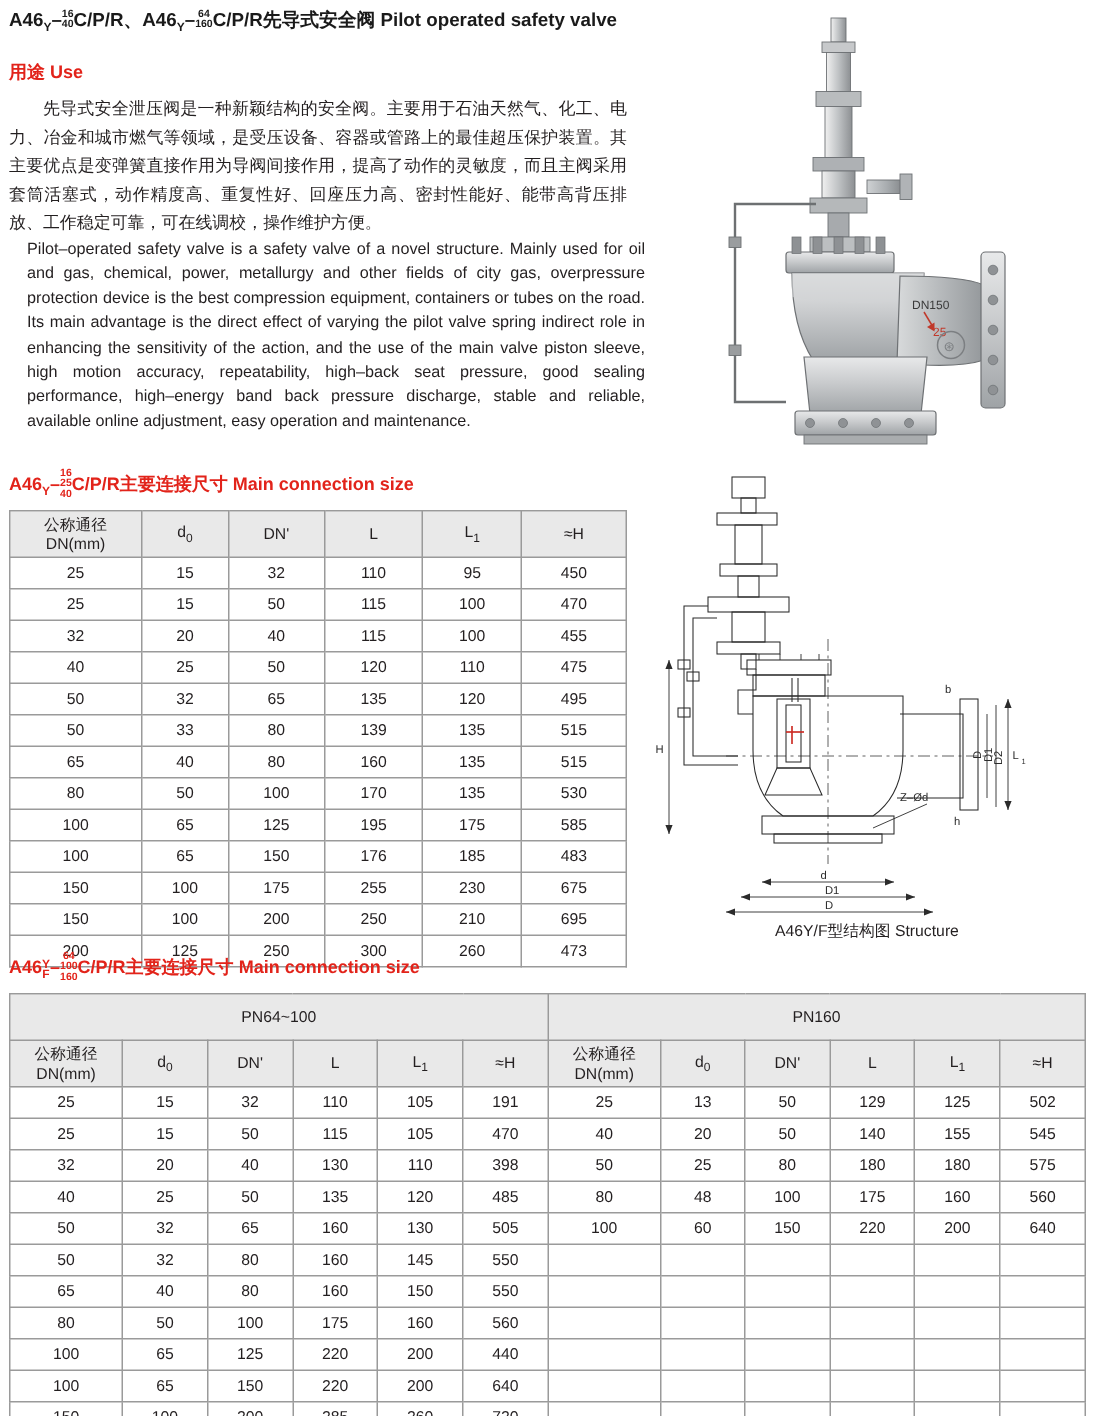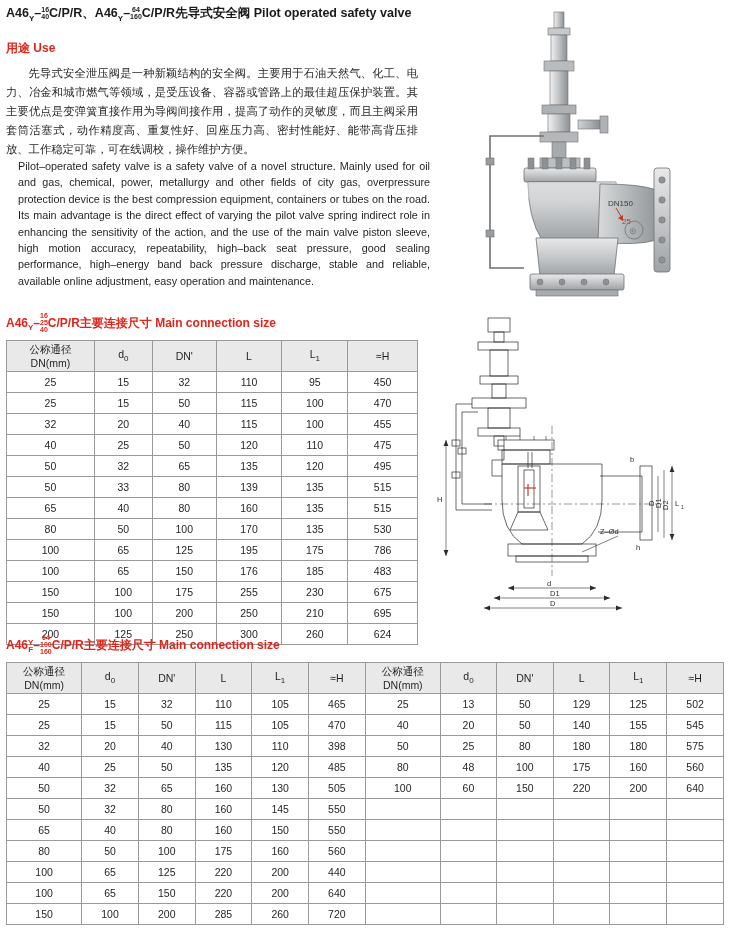--- a/index.html
+++ b/index.html
@@ -250,21 +250,21 @@
             <td>170</td>
             <td>135</td>
             <td>530</td>
           </tr>
           <tr>
             <td>100</td>
             <td>65</td>
             <td>125</td>
             <td>195</td>
             <td>175</td>
-            <td>786</td>
+            <td>585</td>
           </tr>
           <tr>
             <td>100</td>
             <td>65</td>
             <td>150</td>
             <td>176</td>
             <td>185</td>
             <td>483</td>
           </tr>
           <tr>
@@ -282,34 +282,38 @@
             <td>250</td>
             <td>210</td>
             <td>695</td>
           </tr>
           <tr>
             <td>200</td>
             <td>125</td>
             <td>250</td>
             <td>300</td>
             <td>260</td>
-            <td>624</td>
+            <td>473</td>
           </tr>
         </tbody>
     </table>
   </div>
 
   <div class="sec-head" style="left:6px; top:635px;">
     <span>A46</span><span class="sub" style="display:inline-block; line-height:7px; text-align:center; vertical-align:middle;"><span style="display:block">Y</span><span style="display:block">F</span></span>–<span class="frac"><span class="num">64</span><span style="display:block">100</span><span class="den">160</span></span><span>C/P/R主要连接尺寸</span>
     <span>Main connection size</span>
   </div>
 
   <div id="table2-wrap">
     <table class="tbl" id="table2">
       <thead>
+        <tr class="grouphead">
+          <td colspan="6">PN64~100</td>
+          <td colspan="6">PN160</td>
+        </tr>
         <tr>
           <td class="dn">
               <div>公称通径</div>
               <div>DN(mm)</div>
             </td>
           <td><span>d</span><span class="sub">0</span></td>
           <td><span>DN'</span></td>
           <td><span>L</span></td>
           <td><span>L</span><span class="sub">1</span></td>
           <td><span>≈H</span></td>
@@ -324,21 +328,21 @@
           <td><span>≈H</span></td>
         </tr>
       </thead>
       <tbody id="table2-body">
           <tr>
             <td class="dn">25</td>
             <td>15</td>
             <td>32</td>
             <td>110</td>
             <td>105</td>
-            <td>465</td>
+            <td>191</td>
             <td class="dn">25</td>
             <td>13</td>
             <td>50</td>
             <td>129</td>
             <td>125</td>
             <td>502</td>
           </tr>
           <tr>
             <td class="dn">25</td>
             <td>15</td>
@@ -675,14 +679,15 @@
         <text x="115" y="286">d</text>
         <text x="118" y="296">D1</text>
         <text x="118" y="306">D</text>
         <text x="168" y="234">Z–Ød</text>
         <text x="198" y="162">b</text>
         <text x="204" y="250">h</text>
       </g>
     </svg>
   </div>
 
+  <div class="figcap">A46Y/F型结构图 Structure</div>
 
 </div>
 
 </body></html>

